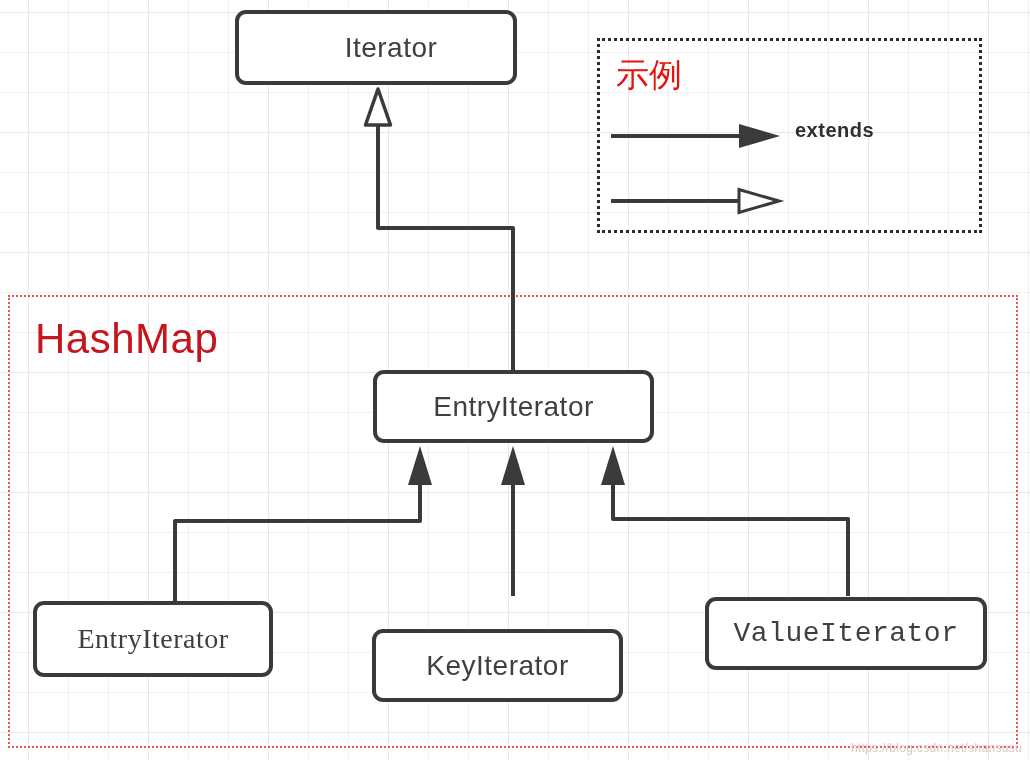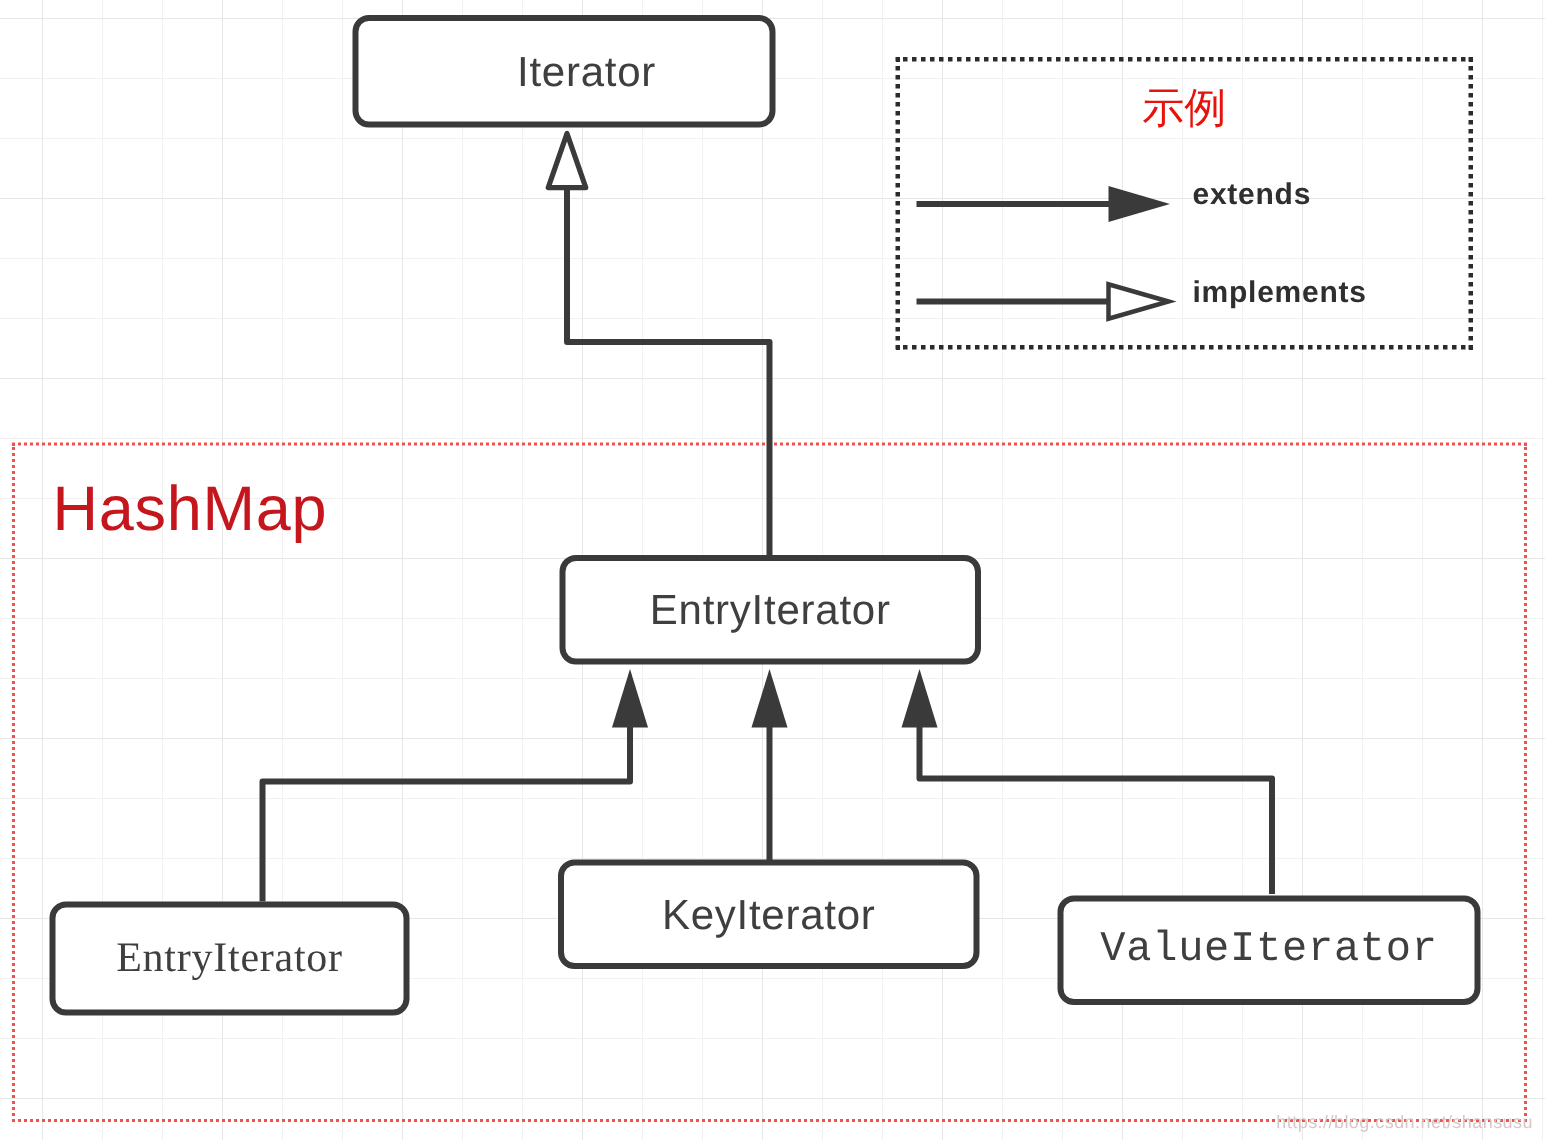--- a/index.html
+++ b/index.html
@@ -50,23 +50,22 @@
   .legend {
     position: absolute;
     left: 597px; top: 38px;
     width: 385px; height: 195px;
     box-sizing: border-box;
     border: 3px dotted #2b2b2b;
     z-index: 2;
   }
   .legend-title {
     position: absolute;
-    left: 0; top: 12px; width: 100%;
-    text-align: center;
-    font-size: 28px;
+    left: 16px; top: 12px; width: 100%;
+    font-size: 33px;
     color: #e8120c;
   }
   .legend-arrow { position: absolute; left: 8px; }
   .legend-label {
     position: absolute;
     left: 195px;
     font-size: 20px;
     font-weight: bold;
     color: #2f2f2f;
     letter-spacing: 0.5px;
@@ -101,21 +100,20 @@
     <svg class="legend-arrow" style="top:79px" width="178" height="32" viewBox="0 0 178 32">
       <line x1="3" y1="16" x2="132" y2="16" stroke="#3a3a3a" stroke-width="4"></line>
       <polygon points="172,16 131,4 131,28" fill="#3a3a3a"></polygon>
     </svg>
     <div class="legend-label" style="top:78px">extends</div>
 
     <svg class="legend-arrow" style="top:144px" width="178" height="32" viewBox="0 0 178 32">
       <line x1="3" y1="16" x2="130" y2="16" stroke="#3a3a3a" stroke-width="4"></line>
       <polygon points="171,16 131,4.5 131,27.5" fill="#ffffff" stroke="#3a3a3a" stroke-width="3"></polygon>
     </svg>
-    <div class="legend-label" style="top:143px">implements</div>
   </div>
 
   <svg class="edges" width="1030" height="760" viewBox="0 0 1030 760">
 
     <g>
       <path d="M513,371 V228 H378 V124" fill="none" stroke="#3a3a3a" stroke-width="4" stroke-linejoin="round"></path>
       <polygon points="378,89 365.5,125 390.5,125" fill="#ffffff" stroke="#3a3a3a" stroke-width="3.5" stroke-linejoin="round"></polygon>
     </g>
 
     <g>
@@ -139,21 +137,21 @@
   </div>
 
   <div class="node" style="left:373px; top:370px; width:281px; height:73px;">
     <span>EntryIterator</span>
   </div>
 
   <div class="node" style="left:33px; top:601px; width:240px; height:76px;font-family:Liberation Serif, serif;">
     <span>EntryIterator</span>
   </div>
 
-  <div class="node" style="left:372px; top:573px; width:281px; height:73px;">
+  <div class="node" style="left:372px; top:629px; width:251px; height:73px;">
     <span>KeyIterator</span>
   </div>
 
   <div class="node" style="left:705px; top:597px; width:282px; height:73px;font-family:Liberation Mono, monospace;">
     <span>ValueIterator</span>
   </div>
 
   <div class="watermark">https://blog.csdn.net/shansusu</div>
 
 </div>

